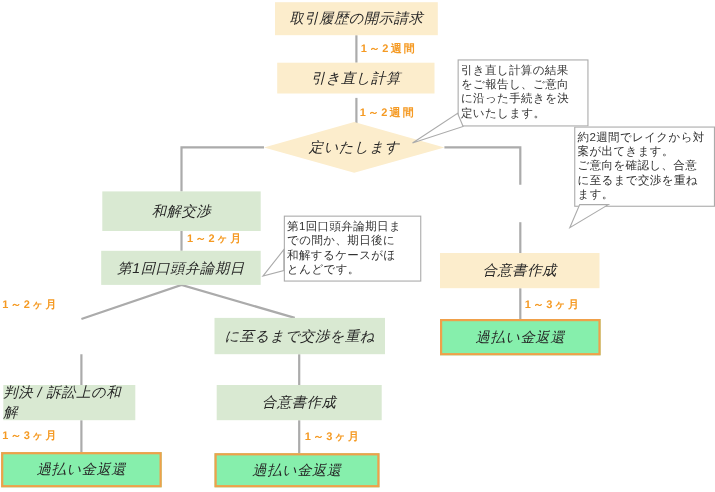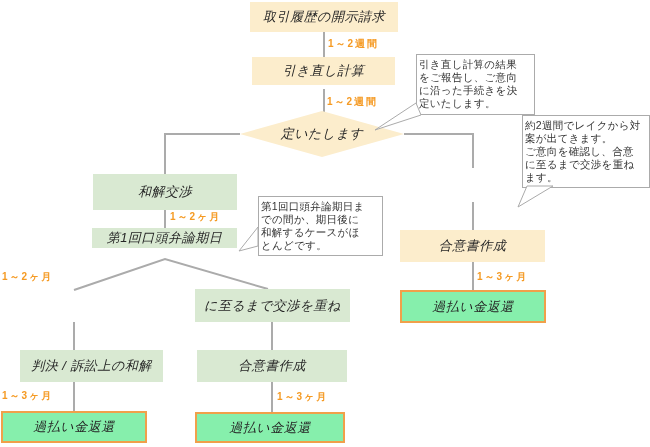--- a/index.html
+++ b/index.html
@@ -51,24 +51,24 @@
   </svg>
 
   <div class="node cream" style="left:250px;top:2px;width:148px;height:30px">取引履歴の開示請求</div>
 
   <div class="node cream" style="left:252px;top:57px;width:143px;height:28px">引き直し計算</div>
 
   <div class="node diamond-label" style="left:240px;top:111px;width:164px;height:46px">定いたします</div>
 
   <div class="node green" style="left:93px;top:174px;width:144px;height:36px">和解交渉</div>
 
-  <div class="node green" style="left:92px;top:228px;width:145px;height:20px">第1回口頭弁論期日</div>
+  <div class="node green" style="left:92px;top:228px;width:145px;height:31px">第1回口頭弁論期日</div>
 
 
-  <div class="node green" style="left:20px;top:350px;width:143px;height:32px">判決 / 訴訟上の和解</div>
+  <div class="node green" style="left:3px;top:350px;width:120px;height:32px">判決 / 訴訟上の和解</div>
 
   <div class="node refund" style="left:1px;top:411px;width:146px;height:32px">過払い金返還</div>
 
   <div class="node green" style="left:195px;top:289px;width:155px;height:33px">に至るまで交渉を重ね</div>
 
   <div class="node green" style="left:197px;top:350px;width:150px;height:32px">合意書作成</div>
 
   <div class="node refund" style="left:195px;top:412px;width:150px;height:31px">過払い金返還</div>
 
 

